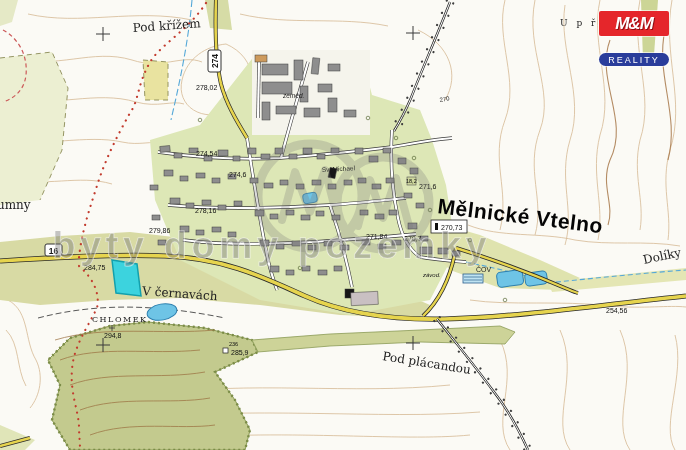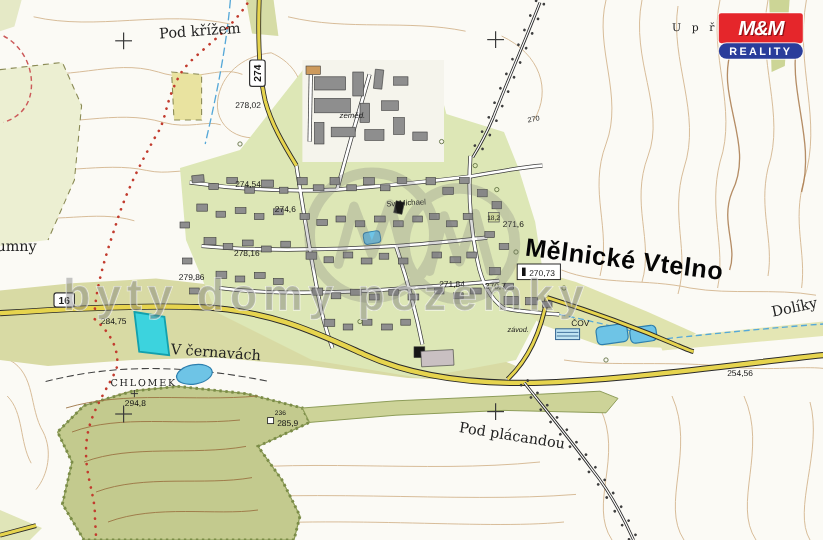--- a/index.html
+++ b/index.html
@@ -14,22 +14,22 @@
   .wm-text{font-weight:bold;font-size:37px;letter-spacing:5px;
            fill:rgba(115,115,115,.40);stroke:rgba(252,252,250,.65);stroke-width:1.1px;
            paint-order:stroke fill;}
   .badge-num{font-weight:bold;font-size:8.5px;}
   
   .logo{position:absolute;top:11px;right:17px;width:70px;}
   .logo-box{background:#e5262b;height:25px;border-radius:2px;display:flex;align-items:center;
             justify-content:center;box-shadow:0 0 0 1px rgba(255,255,255,.6);}
   .logo-mm{color:#fff;font-weight:bold;font-style:italic;font-size:17px;
            text-shadow:1px 1px 0 #8d0f14;letter-spacing:-1px;}
-  .logo-bar{margin-top:0;background:#2a3d9b;border-radius:7px;height:13px;display:flex;
-            align-items:center;justify-content:center;color:#fff;font-weight:bold;
+  .logo-bar{margin-top:17px;background:#2a3d9b;border-radius:7px;height:13px;display:flex;
+            align-items:center;justify-content:center;color:#fff;font-weight:normal;
             font-size:9px;letter-spacing:2px;box-shadow:0 0 0 1px rgba(255,255,255,.6);}
 </style>
 </head>
 <body>
 
 <div class="map">
 <svg width="686" height="450" viewBox="0 0 686 450">
 
   <rect x="0" y="0" width="686" height="450" fill="#fbfaf5"></rect>
 

